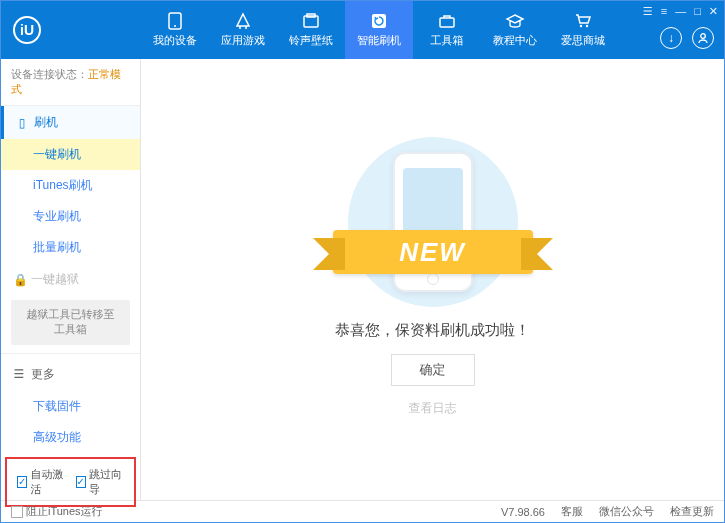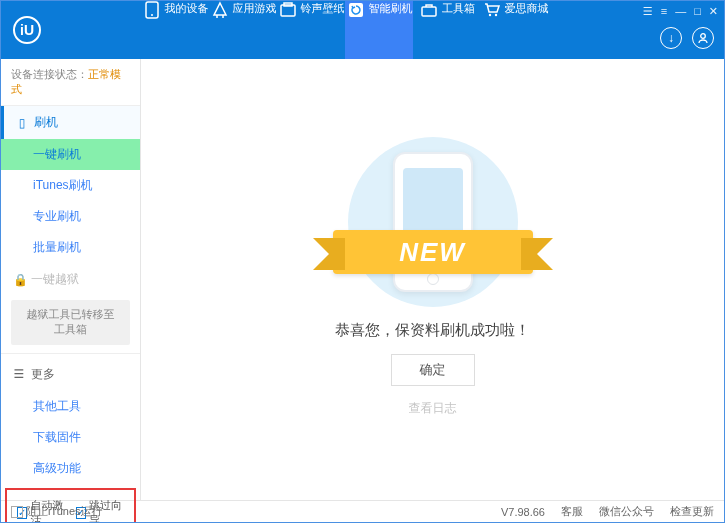--- a/index.html
+++ b/index.html
@@ -4,37 +4,37 @@
 <style>
 * { margin: 0; padding: 0; box-sizing: border-box; }
 body { font-family: "Microsoft YaHei", Arial, sans-serif; font-size: 12px; background: #fff; width: 725px; height: 523px; overflow: hidden; border: 1px solid #4a90e2; }
 .header { background: #0b7bd8; height: 58px; display: flex; align-items: center; color: #fff; position: relative; }
 .logo-area { display: flex; align-items: center; padding: 0 12px; width: 140px; }
 .logo-circle { width: 28px; height: 28px; border: 2px solid #fff; border-radius: 50%; display: flex; align-items: center; justify-content: center; font-weight: bold; font-size: 14px; margin-right: 8px; }
 .logo-text { display: flex; flex-direction: column; }
 .logo-title { font-size: 14px; font-weight: bold; }
 .logo-url { font-size: 9px; opacity: 0.85; }
 .nav-tabs { display: flex; height: 100%; }
-.nav-tab { width: 68px; display: flex; flex-direction: row; align-items: flex-start; justify-content: center; cursor: pointer; gap: 3px; }
+.nav-tab { width: 68px; display: flex; flex-direction: column; align-items: center; justify-content: center; cursor: pointer; gap: 3px; }
 .nav-tab.active { background: #3b82f6; }
 .nav-icon { width: 20px; height: 18px; display: flex; align-items: center; justify-content: center; }
 .nav-label { font-size: 11px; }
 .win-controls { position: absolute; top: 4px; right: 6px; display: flex; gap: 8px; font-size: 11px; }
 .win-btn { cursor: pointer; opacity: 0.9; }
 .header-icons { position: absolute; right: 10px; bottom: 10px; display: flex; gap: 10px; }
 .header-icon { width: 22px; height: 22px; border: 1.5px solid #fff; border-radius: 50%; display: flex; align-items: center; justify-content: center; cursor: pointer; font-size: 12px; }
 .body-area { display: flex; height: calc(100% - 58px - 22px); }
 .sidebar { width: 140px; border-right: 1px solid #e5e5e5; display: flex; flex-direction: column; font-size: 12px; color: #555; }
 .conn-status { padding: 8px 10px; color: #888; font-size: 11px; border-bottom: 1px solid #eee; }
 .conn-status .mode { color: #e08a00; }
 .sb-section { padding: 8px 12px; display: flex; align-items: center; gap: 6px; color: #666; font-size: 12px; }
 .sb-section.active-top { border-left: 3px solid #0b7bd8; color: #0b7bd8; background: #f6fbff; }
 .sb-items { }
 .sb-item { padding: 7px 12px 7px 32px; cursor: pointer; color: #3b82f6; }
-.sb-item.active { background: #86efac; color: #0b7bd8; }
+.sb-item.active { background: #fef9c3; color: #0b7bd8; }
 .sb-lock { color: #bbb; padding: 8px 12px; display: flex; align-items: center; gap: 6px; }
 .sb-notice { background: #f0f0f0; padding: 7px 10px; margin: 4px 10px; color: #888; font-size: 11px; border-radius: 2px; text-align: center; line-height: 1.4; }
 .sb-divider { border-top: 1px solid #eee; margin: 4px 0; }
 .checkbox-row { padding: 8px 10px; display: flex; gap: 10px; border: 2px solid #e63a3a; margin: 4px; }
 .cb-item { display: flex; align-items: center; gap: 3px; font-size: 11px; }
 .cb-box { width: 12px; height: 12px; border: 1px solid #0b7bd8; display: flex; align-items: center; justify-content: center; color: #0b7bd8; font-size: 10px; }
 .main { flex: 1; display: flex; flex-direction: column; align-items: center; justify-content: center; gap: 14px; position: relative; }
 .illus { position: relative; width: 200px; height: 165px; }
 .illus-bg { position: absolute; width: 170px; height: 170px; background: #dff1fb; border-radius: 50%; left: 15px; top: -5px; }
 .phone { position: absolute; left: 60px; top: 10px; width: 80px; height: 140px; background: #fff; border-radius: 12px; border: 2px solid #e9edf2; box-shadow: 0 2px 6px rgba(0,0,0,0.08); }
@@ -100,20 +100,28 @@
       <span class="nav-icon">
           <svg width="18" height="16" viewBox="0 0 18 16">
             <rect x="2" y="5" width="14" height="9" rx="1" fill="none" stroke="#fff" stroke-width="1.5"></rect>
             <path d="M6 5 V3 h6 v2" fill="none" stroke="#fff" stroke-width="1.5"></path>
           </svg>
         </span>
       <span class="nav-label">工具箱</span>
     </div>
     <div class="nav-tab">
       <span class="nav-icon">
+          <svg width="20" height="16" viewBox="0 0 20 16">
+            <path d="M10 2 L18 6 L10 10 L2 6 Z M5 8 v4 c0 1 2 2 5 2 s5 -1 5 -2 v-4" fill="none" stroke="#fff" stroke-width="1.4"></path>
+          </svg>
+        </span>
+      <span class="nav-label">教程中心</span>
+    </div>
+    <div class="nav-tab">
+      <span class="nav-icon">
           <svg width="18" height="16" viewBox="0 0 18 16">
             <path d="M2 2 h2 l2 8 h8 l2 -6 H5" fill="none" stroke="#fff" stroke-width="1.5"></path>
             <circle cx="7" cy="13" r="1.2" fill="#fff"></circle>
             <circle cx="13" cy="13" r="1.2" fill="#fff"></circle>
           </svg>
         </span>
       <span class="nav-label">爱思商城</span>
     </div>
   </div>
   <div class="win-controls">
@@ -154,21 +162,20 @@
       <span>一键越狱</span>
     </div>
     <div class="sb-notice" style="white-space:pre-line">越狱工具已转移至
 工具箱</div>
     <div class="sb-divider"></div>
     <div class="sb-section">
       <span class="sb-icon">☰</span>
       <span>更多</span>
     </div>
     <div class="sb-items">
-      <div class="sb-item">其他工具</div>
       <div class="sb-item">下载固件</div>
       <div class="sb-item">高级功能</div>
     </div>
     <div style="flex:1"></div>
     <div class="checkbox-row">
       <label class="cb-item">
         <span class="cb-box">✓</span>
         <span>自动激活</span>
       </label>
       <label class="cb-item">

